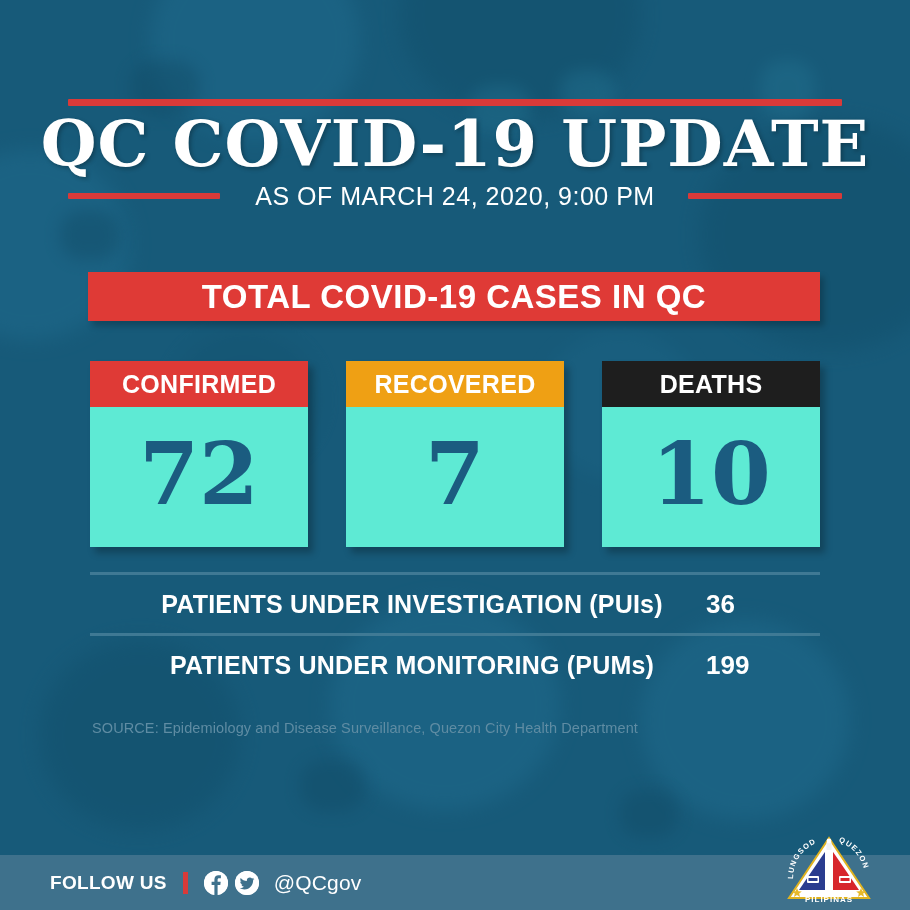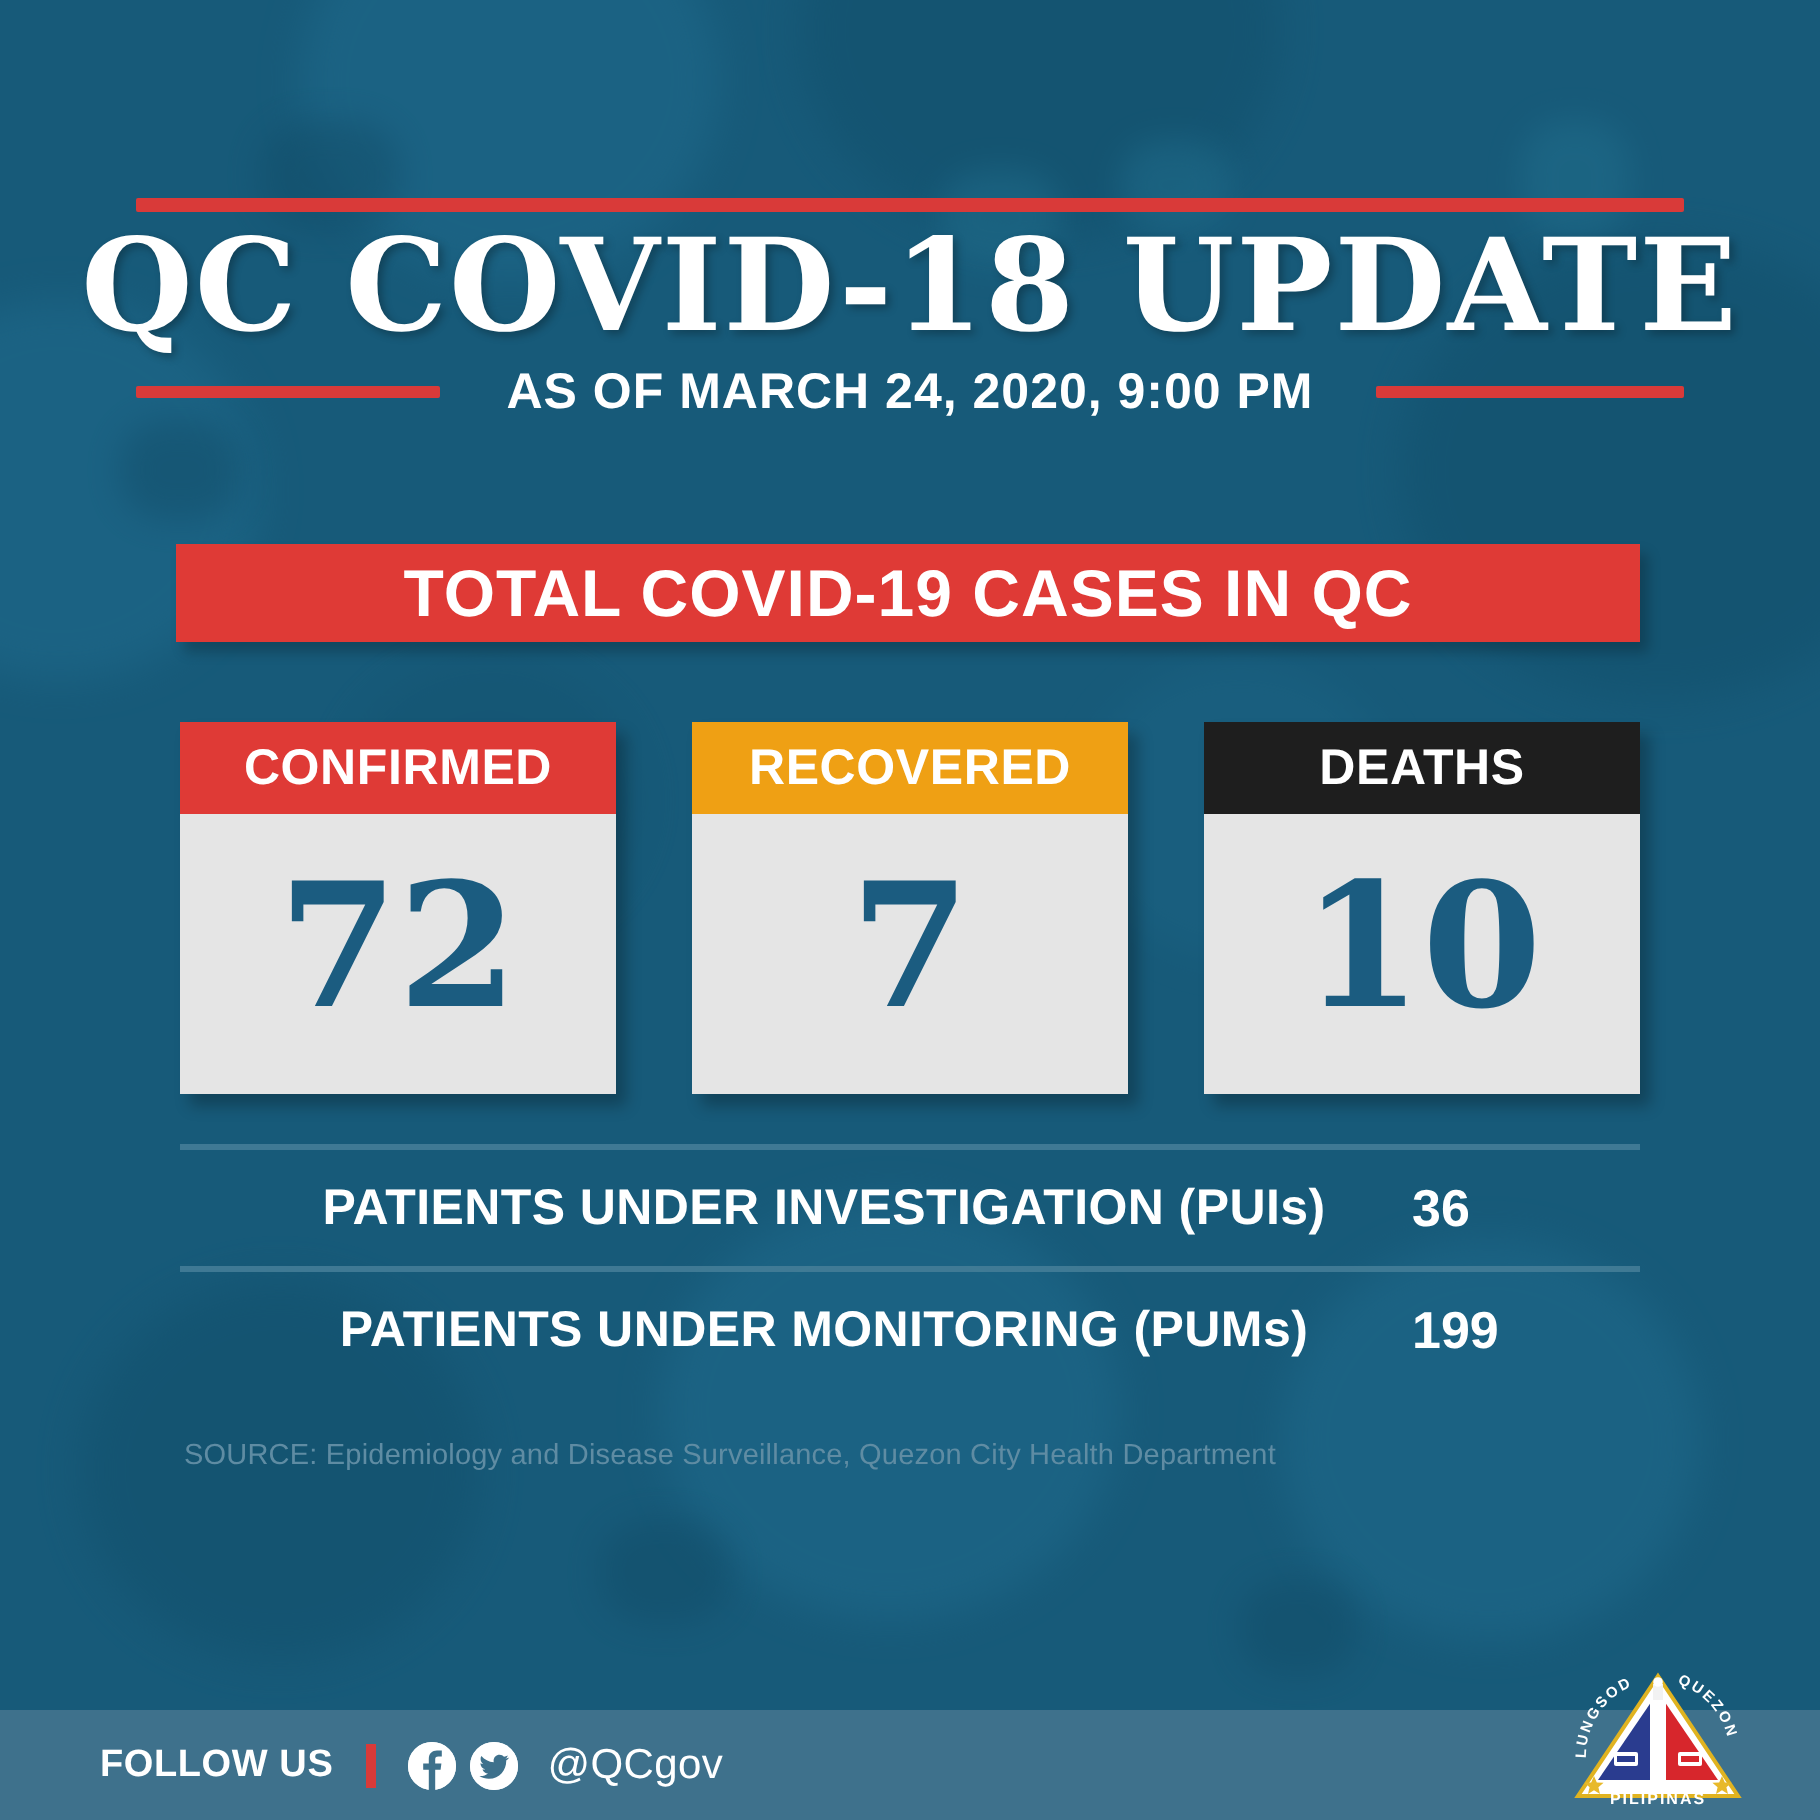--- a/index.html
+++ b/index.html
@@ -62,21 +62,21 @@
     color:#FFFFFF;
     line-height:1.05;
     text-shadow:2px 2px 4px rgba(0,0,0,.28);
   }
 
   #date-line {
     position:absolute;
     left:0; right:0; top:182px;
     text-align:center;
     font-size:25px;
-    font-weight:700;
+    font-weight:400;
     letter-spacing:.5px;
     color:#FFFFFF;
   }
 
   
   #total-banner {
     position:absolute;
     left:88px; top:272px;
     width:732px; height:49px;
     background:#DF3A36;
@@ -92,21 +92,21 @@
   
   #cards {
     position:absolute;
     left:90px; top:361px;
     width:730px; height:186px;
     display:flex;
     justify-content:space-between;
   }
   .card {
     width:218px;
-    background:#e5e5e5;
+    background:#5eead4;
     box-shadow:5px 6px 7px rgba(0,0,0,.25);
     display:flex; flex-direction:column;
   }
   .card-head {
     height:46px;
     display:flex; align-items:center; justify-content:center;
   }
   .card-head-label {
     font-size:25px; font-weight:700;
     letter-spacing:.3px;
@@ -223,21 +223,21 @@
     <div class="blob light" style="left:640px; top:620px; width:210px; height:200px;"></div>
     <div class="spike dark" style="left:620px; top:790px; width:58px;  height:48px;"></div>
     <div class="blob dark" style="left:170px; top:330px; width:150px; height:140px; opacity:.3;"></div>
     <div class="blob light" style="left:540px; top:330px; width:160px; height:150px; opacity:.28;"></div>
   </div>
 
   <div class="rule-red" id="rule-top"></div>
   <div class="rule-red" id="rule-date-left"></div>
   <div class="rule-red" id="rule-date-right"></div>
 
-  <div id="main-title">QC COVID-18 UPDATE</div>
+  <div id="main-title">QC COVID-19 UPDATE</div>
   <div id="date-line">AS OF MARCH 24, 2020, 9:00 PM</div>
 
   <div id="total-banner">
     <span id="total-banner-label">TOTAL COVID-19 CASES IN QC</span>
   </div>
 
   <div id="cards">
 
     <div class="card" id="card-confirmed">
       <div class="card-head">

